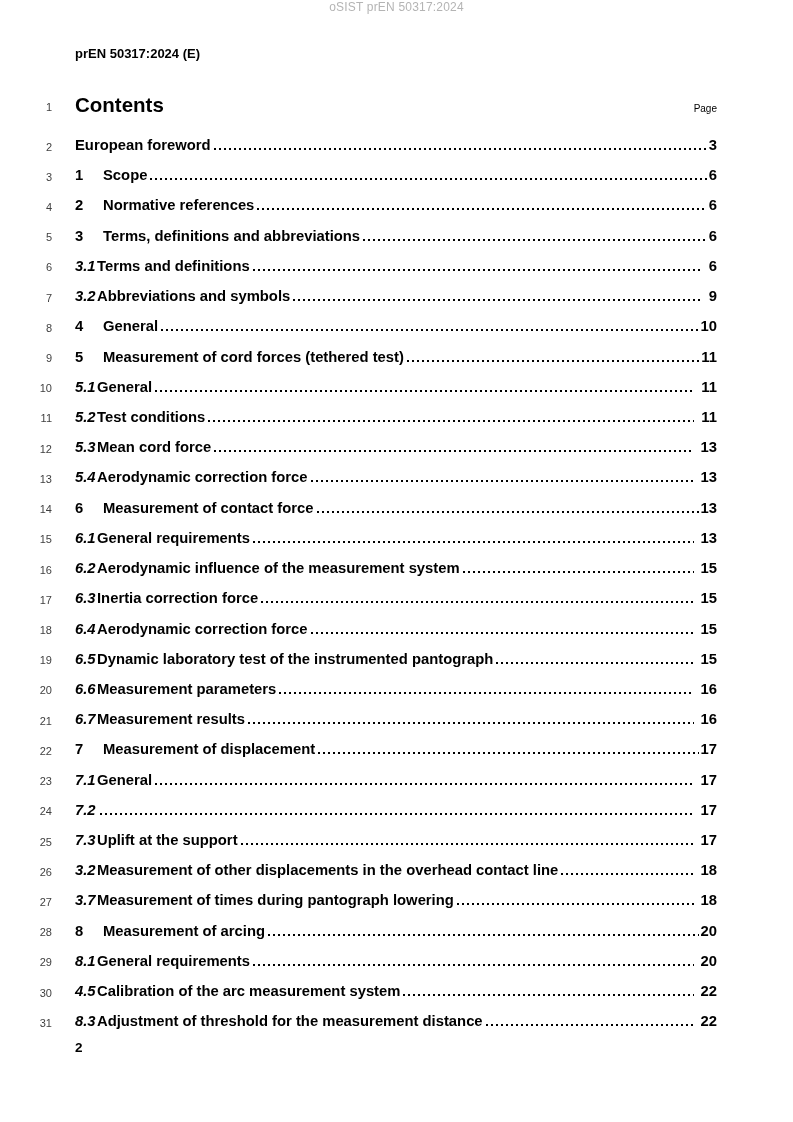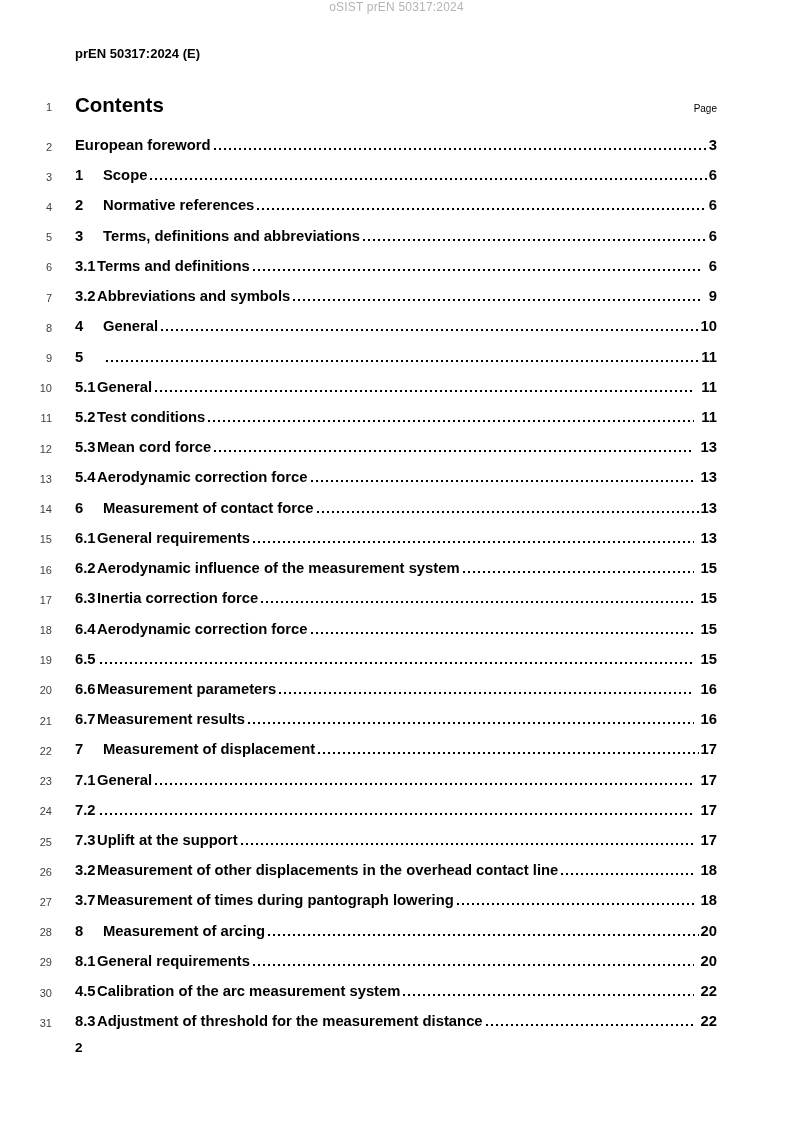--- a/index.html
+++ b/index.html
@@ -43,21 +43,21 @@
     white-space: nowrap;
   }
   .line-no {
     position: absolute; left: -47px; top: 3.5px;
     width: 24px; text-align: right;
     font-size: 11px; font-weight: normal; line-height: 11.5px;
     color: #3f3f3f;
   }
   .num { flex: 0 0 auto; }
   .toc-row.chapter .num { min-width: 28px; }
-  .toc-row.sub .num { min-width: 22px; }
+  .toc-row.sub .num { min-width: 22px; font-style: italic; }
   .title { flex: 0 0 auto; }
   .leader { flex: 1 1 auto; height: 12px; position: relative; margin-left: 3px; min-width: 12px; }
   .leader::after {
     content: "";
     position: absolute; left: 0; right: 1px; bottom: 0; height: 2px;
     background: repeating-linear-gradient(90deg, #000 0 2px, transparent 2px 5px);
   }
   .pagenum { flex: 0 0 auto; margin-left: 1px; }
   .toc-row.sub .pagenum { margin-left: 6px; }
 
@@ -127,20 +127,21 @@
       <div class="toc-row chapter">
     <span class="line-no">8</span>
     <span class="num">4</span>
     <span class="title">General</span>
     <span class="leader"></span>
     <span class="pagenum">10</span>
   </div>
       <div class="toc-row chapter">
     <span class="line-no">9</span>
     <span class="num">5</span>
+    <span class="title">Measurement of cord forces (tethered test)</span>
     <span class="leader"></span>
     <span class="pagenum">11</span>
   </div>
       <div class="toc-row sub">
     <span class="line-no">10</span>
     <span class="num">5.1</span>
     <span class="title">General</span>
     <span class="leader"></span>
     <span class="pagenum">11</span>
   </div>
@@ -196,20 +197,21 @@
       <div class="toc-row sub">
     <span class="line-no">18</span>
     <span class="num">6.4</span>
     <span class="title">Aerodynamic correction force</span>
     <span class="leader"></span>
     <span class="pagenum">15</span>
   </div>
       <div class="toc-row sub">
     <span class="line-no">19</span>
     <span class="num">6.5</span>
+    <span class="title">Dynamic laboratory test of the instrumented pantograph</span>
     <span class="leader"></span>
     <span class="pagenum">15</span>
   </div>
       <div class="toc-row sub">
     <span class="line-no">20</span>
     <span class="num">6.6</span>
     <span class="title">Measurement parameters</span>
     <span class="leader"></span>
     <span class="pagenum">16</span>
   </div>

